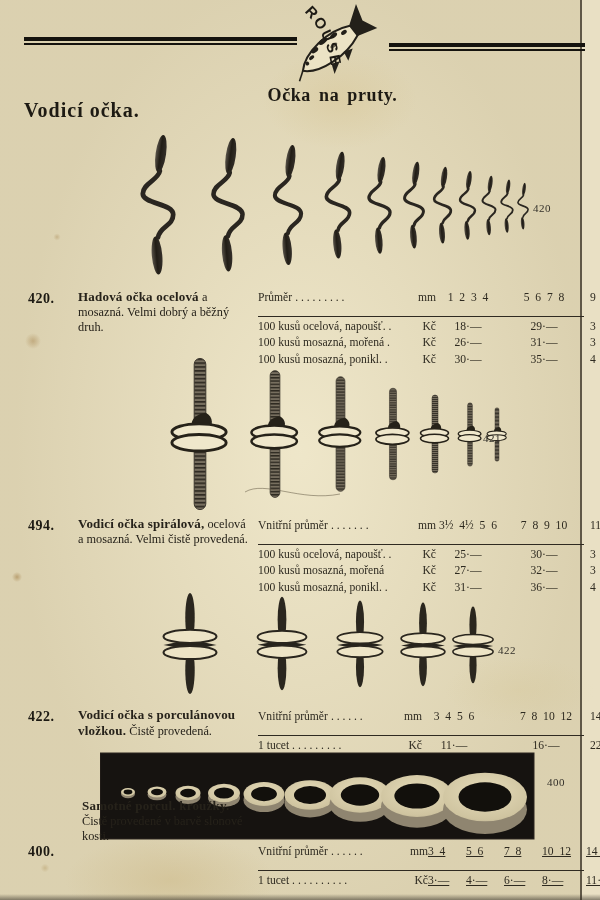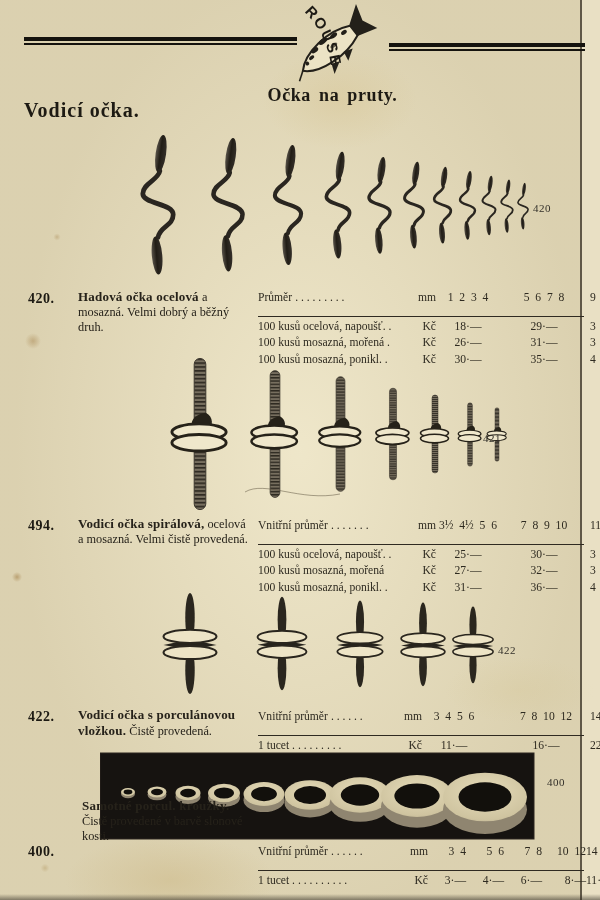--- a/index.html
+++ b/index.html
@@ -38,21 +38,21 @@
   .thead::after{content:"";position:absolute;left:0;width:326px;bottom:0;border-bottom:1.4px solid #2f2a21;}
   .lblcell{display:flex;width:178px;overflow:hidden;}
   .lbl-s .lblcell{width:164px;}
   .lbl-400 .lblcell{width:170px;}
   .lblcell .dots{flex:1;overflow:hidden;white-space:pre;margin:0 3px;}
   .lblcell .unit{white-space:pre;}
   .g1{width:64px;text-align:center;white-space:pre;}
   .g2{width:72px;text-align:center;white-space:pre;margin-left:8px;}
   .t422 .g2{width:80px;margin-left:20px;}
   .g3{position:absolute;left:332px;white-space:pre;}
-  .c{display:inline-block;text-align:right;white-space:pre;}
+  .c{display:inline-block;text-align:left;white-space:pre;text-decoration:underline;}
   .c1{width:38px;} .c2{width:38px;} .c3{width:38px;} .c4{width:44px;}
   .c5{position:absolute;left:328px;}
   
   .figlab{position:absolute;font-size:11px;color:#33302a;letter-spacing:.5px;}
   
   .edge-strip{position:absolute;left:582px;top:0;width:18px;height:900px;background:rgba(255,250,228,.38);}
   .edge-line{position:absolute;left:580px;top:0;width:2px;height:900px;background:rgba(48,42,30,.72);}
   .bottom-shadow{position:absolute;left:0;bottom:0;width:600px;height:6px;
     background:linear-gradient(to top,rgba(55,50,40,.55),rgba(55,50,40,0));}
 </style>

